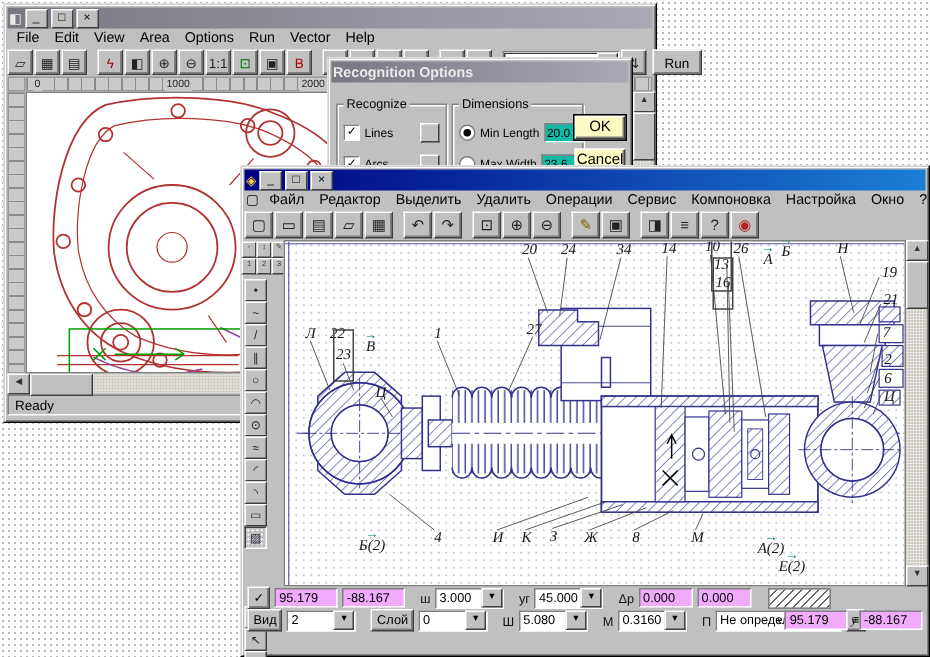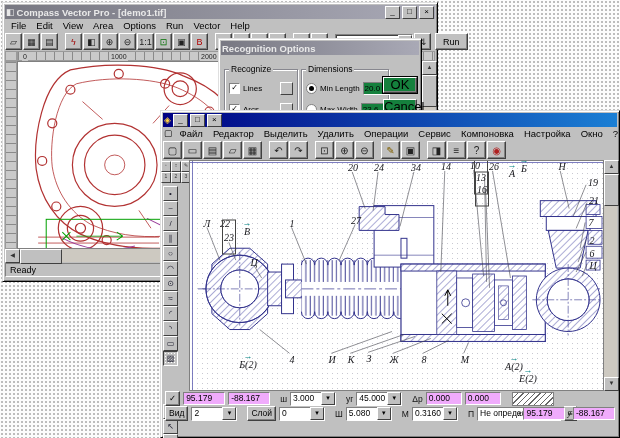--- a/index.html
+++ b/index.html
@@ -65,25 +65,25 @@
   .g-rec{left:5px;top:14px;width:72px;height:90px}
   .g-dim{left:82px;top:14px;width:86px;height:90px}
   .chkrow{display:flex;align-items:center;gap:3px;height:21px;padding:0 4px}
   .chkrow .lbl{font-size:8px;white-space:nowrap}
   .chk{width:9px;height:9px;background:#fff;border:1px solid;border-color:#808080 #fff #fff #808080;
        font-size:8px;line-height:8px;text-align:center;flex:0 0 auto}
   .spinbtn{width:11px;height:11px;margin-left:auto;background:#c0c0c0;flex:0 0 auto;
        border:1px solid;border-color:#fff #404040 #404040 #fff;font-size:6px;text-align:center;line-height:9px;color:#333}
   .radio{width:9px;height:9px;border-radius:50%;background:#fff;border:1px solid #808080;position:relative;flex:0 0 auto}
   .radio.sel::after{content:"";position:absolute;inset:2px;background:#000;border-radius:50%}
-  .dimval{margin-left:auto;width:22px;background:#15803d;border:1px solid;border-color:#808080 #fff #fff #808080;
+  .dimval{margin-left:auto;width:22px;background:#14b8a6;border:1px solid;border-color:#808080 #fff #fff #808080;
        font-size:8px;padding:0 1px;line-height:11px;height:11px;flex:0 0 auto}
   .dlgbtns{position:absolute;right:4px;top:22px;display:flex;flex-direction:column;gap:6px}
-  .dbtn95{width:32px;height:14px;background:#15803d;border:1px solid;border-color:#fff #404040 #404040 #fff;
-       box-shadow:inset -1px -1px 0 #808080;font-size:13px;text-align:center;line-height:13px}
+  .dbtn95{width:32px;height:14px;background:#fef9c3;border:1px solid;border-color:#fff #404040 #404040 #fff;
+       box-shadow:inset -1px -1px 0 #808080;font-size:10px;text-align:center;line-height:13px}
   .dbtn95.def{outline:1px solid #000}
 
   
   #komwin{left:160px;top:110px;width:458px;height:326px;z-index:3}
   .ktb .tb-btn{width:17px;height:16px;font-size:10px}
   .kmain{display:flex;margin:0 2px;height:231px}
   .sidepanel{width:26px;background:#c0c0c0;display:flex;flex-direction:column;align-items:center;padding-top:1px}
   .minirow{display:flex}
   .minibtn{width:8px;height:9px;background:#c0c0c0;border:1px solid;border-color:#fff #404040 #404040 #fff;
        font-size:5px;line-height:7px;text-align:center;color:#333}
@@ -122,21 +122,20 @@
   svg{display:block}
 </style>
 </head>
 <body>
 
 <div class="desktop">
 
   <div class="win95" id="vecwin">
     <div class="titlebar inactive">
       <span class="ticon">◧</span>
-      <span class="ttext">Compass Vector Pro - [demo1.tif]</span>
       <span class="tbtn">_</span>
       <span class="tbtn">□</span>
       <span class="tbtn">×</span>
     </div>
     <div class="menubar">
         <span class="menu-item">File</span>
         <span class="menu-item">Edit</span>
         <span class="menu-item">View</span>
         <span class="menu-item">Area</span>
         <span class="menu-item">Options</span>

